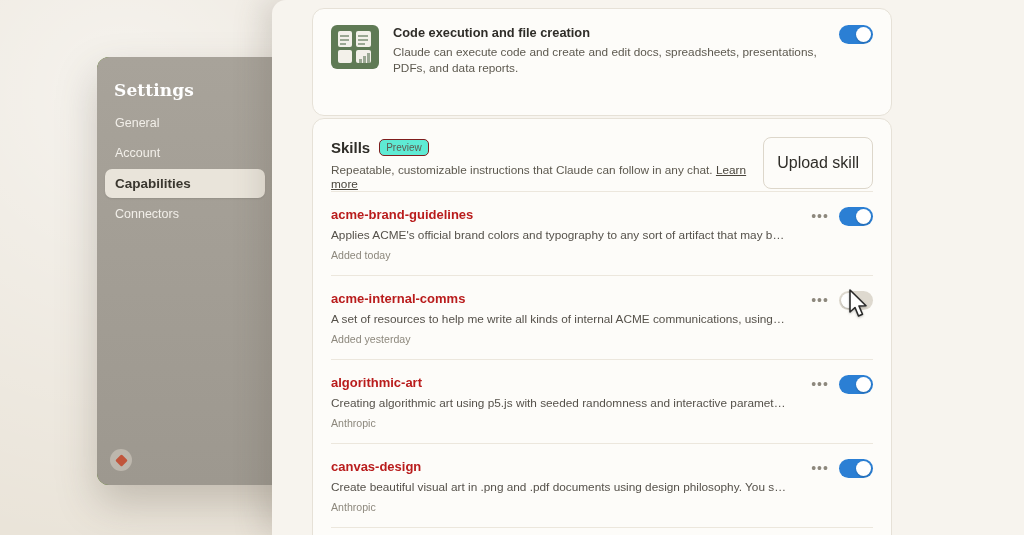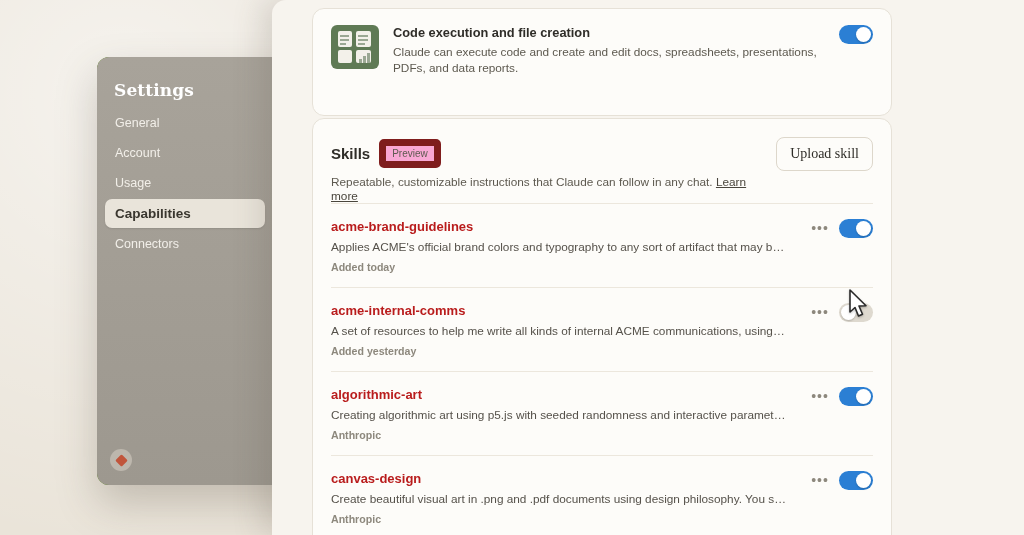--- a/index.html
+++ b/index.html
@@ -215,44 +215,44 @@
     gap: 9px;
   }
   .skills-title {
     font-size: 15px;
     font-weight: 700;
     color: #2f2d28;
   }
   .preview-badge {
     font-size: 10px;
     color: #5e5a50;
-    border: 7px solid #7f1d1d;
+    border: 1px solid #7f1d1d;
     border-radius: 5px;
     padding: 2px 6px;
-    background: #f9a8d4;
+    background: #5eead4;
   }
   .skills-sub {
     margin-top: 7px;
     font-size: 11.8px;
     color: #5d594f;
   }
   .skills-sub a {
     color: #4a463d;
     text-decoration: underline;
     cursor: pointer;
   }
   .upload-btn {
     border: 1px solid #ddd7cb;
     background: #fdfcf9;
     border-radius: 8px;
-    padding: 8px 13px;
-    font-size: 14px;
+    padding: 16px 13px;
+    font-size: 16px;
     color: #2f2d28;
     cursor: pointer;
-    font-family: Liberation Serif, serif;
+    font-family: Liberation Sans, sans-serif;
     white-space: nowrap;
   }
 
   .skill-row {
     display: flex;
     align-items: flex-start;
     gap: 10px;
     padding: 15px 0 14px 0;
     border-top: 1px solid #ece7dd;
   }
@@ -269,21 +269,20 @@
     color: #55514a;
     white-space: nowrap;
     overflow: hidden;
     text-overflow: ellipsis;
     max-width: 455px;
     margin-bottom: 7px;
   }
   .skill-meta {
     font-size: 10.6px;
     color: #8d887d;
-    font-weight: bold;
   }
   .dots {
     flex: 0 0 auto;
     width: 18px;
     text-align: center;
     color: #8d887d;
     font-size: 14px;
     letter-spacing: 1px;
     cursor: pointer;
     padding-top: 1px;
@@ -306,21 +305,20 @@
 
 <div id="root">
 
   <div class="settings-window">
     <div class="settings-sidebar">
       <div class="settings-title">Settings</div>
 
       <nav class="nav-list">
         <div class="nav-item">General</div>
         <div class="nav-item">Account</div>
-        <div class="nav-item">Usage</div>
         <div class="nav-item active">Capabilities</div>
         <div class="nav-item">Connectors</div>
       </nav>
 
       <div class="sidebar-badge">
         <span class="diamond"></span>
       </div>
     </div>
   </div>
 

